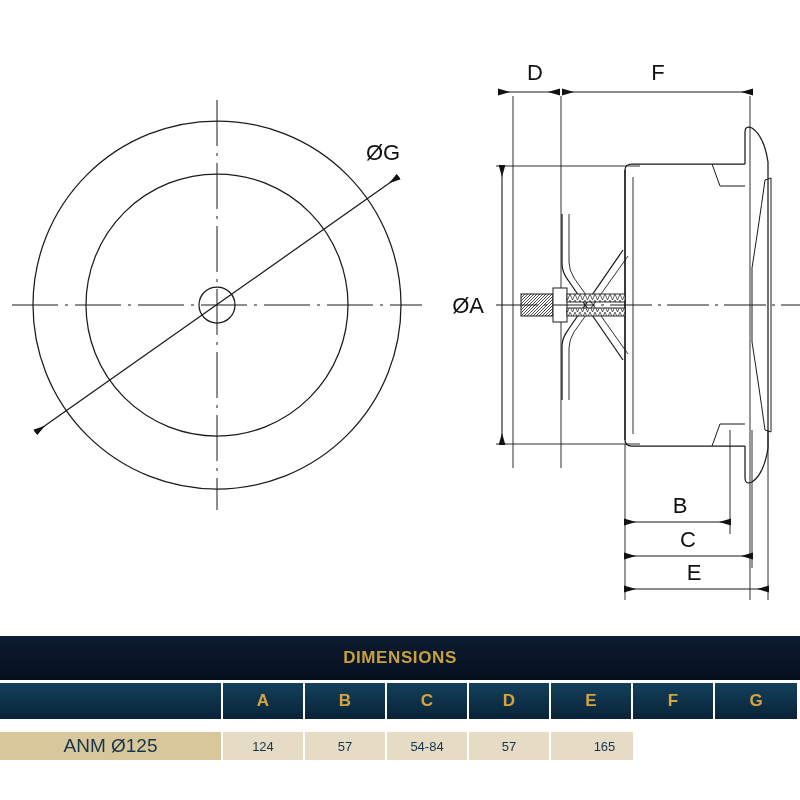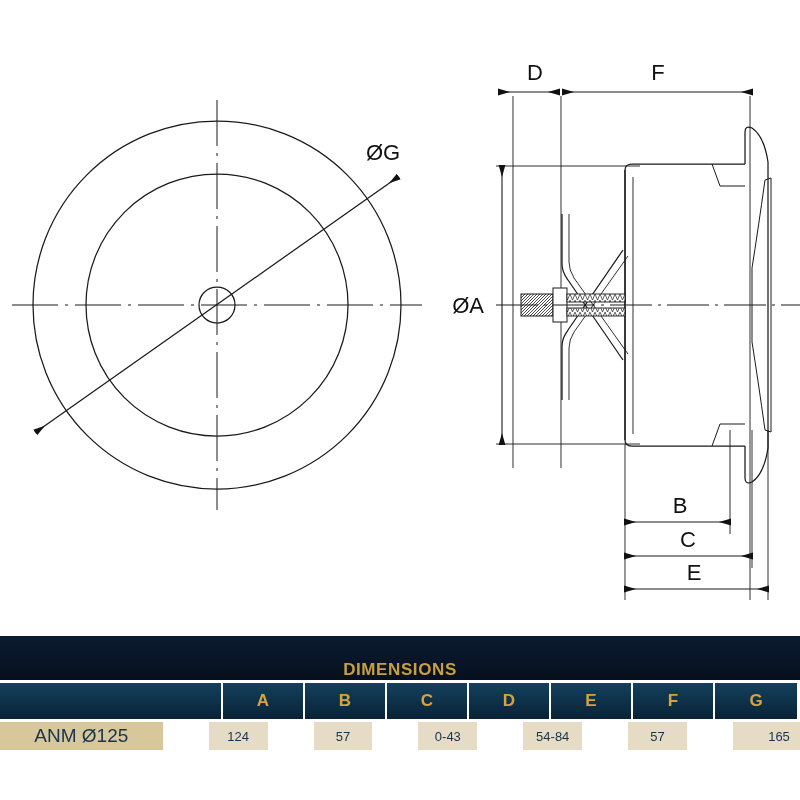--- a/index.html
+++ b/index.html
@@ -44,21 +44,21 @@
     left: 0;
     top: 636px;
     width: 800px;
     height: 124px;
   }
   .tbl-title-row {
     width: 800px;
     height: 44px;
     background: linear-gradient(180deg, #0c1b31 0%, #091527 55%, #060f1d 100%);
     display: flex;
-    align-items: flex-end;
+    align-items: center;
     justify-content: center;
     box-sizing: border-box;
   }
   .tbl-title-text {
     color: #c9a03f;
     font-size: 17px;
     font-weight: bold;
     letter-spacing: 0.6px;
     font-family: "Liberation Sans", sans-serif;
   }
@@ -69,22 +69,21 @@
     display: flex;
     width: 800px;
     box-sizing: border-box;
   }
   .trow.header-row {
     height: 36px;
     margin-top: 3px;
   }
   .trow.data-row {
     height: 28px;
-    margin-top: 3px;
-    gap: 44px;
+    margin-top: 13px;
   }
   .cell {
     box-sizing: border-box;
     display: flex;
     align-items: center;
     justify-content: center;
     font-family: "Liberation Sans", sans-serif;
   }
   
   .header-row .cell {
@@ -256,21 +255,20 @@
         <div class="cell col-val">D</div>
         <div class="cell col-val">E</div>
         <div class="cell col-val">F</div>
         <div class="cell col-val">G</div>
       </div>
 
       <div class="trow data-row">
         <div class="cell label-cell col-label">ANM Ø125</div>
         <div class="cell col-val">124</div>
         <div class="cell col-val">57</div>
-        <div class="cell col-val">0-43</div>
         <div class="cell col-val">54-84</div>
         <div class="cell col-val">57</div>
         <div class="cell col-val">165</div>
       </div>
 
     </div>
   </div>
 
 </div>
 

